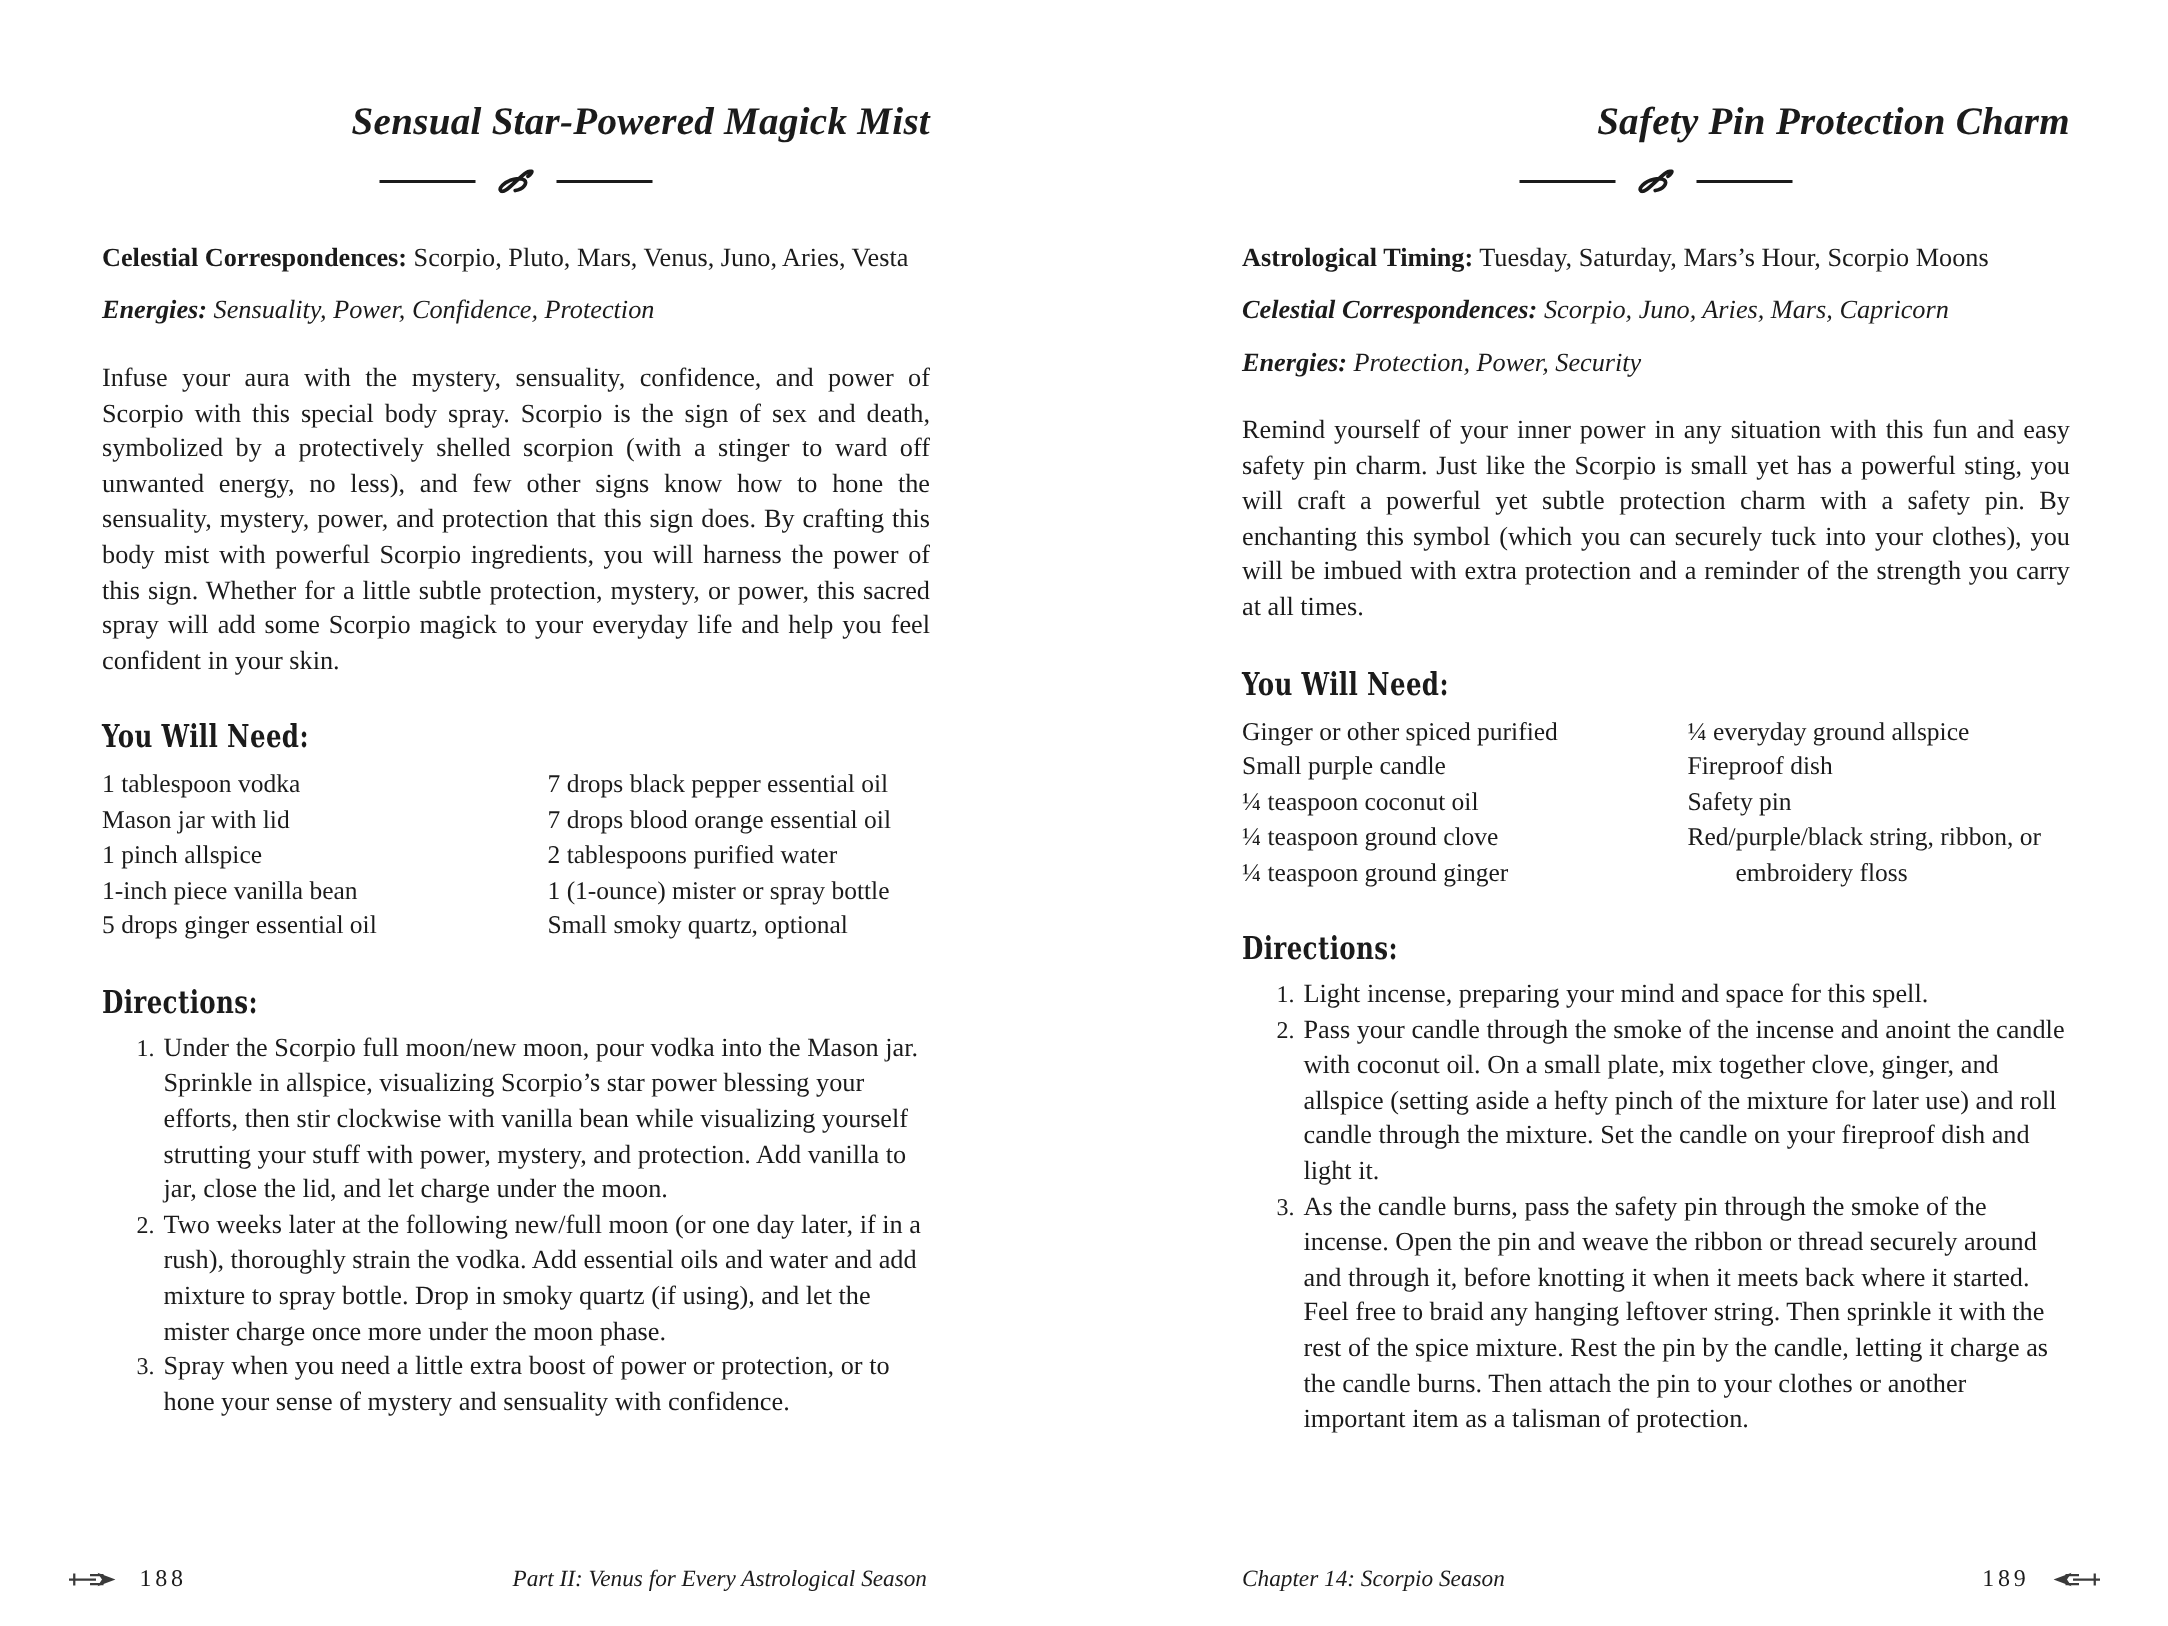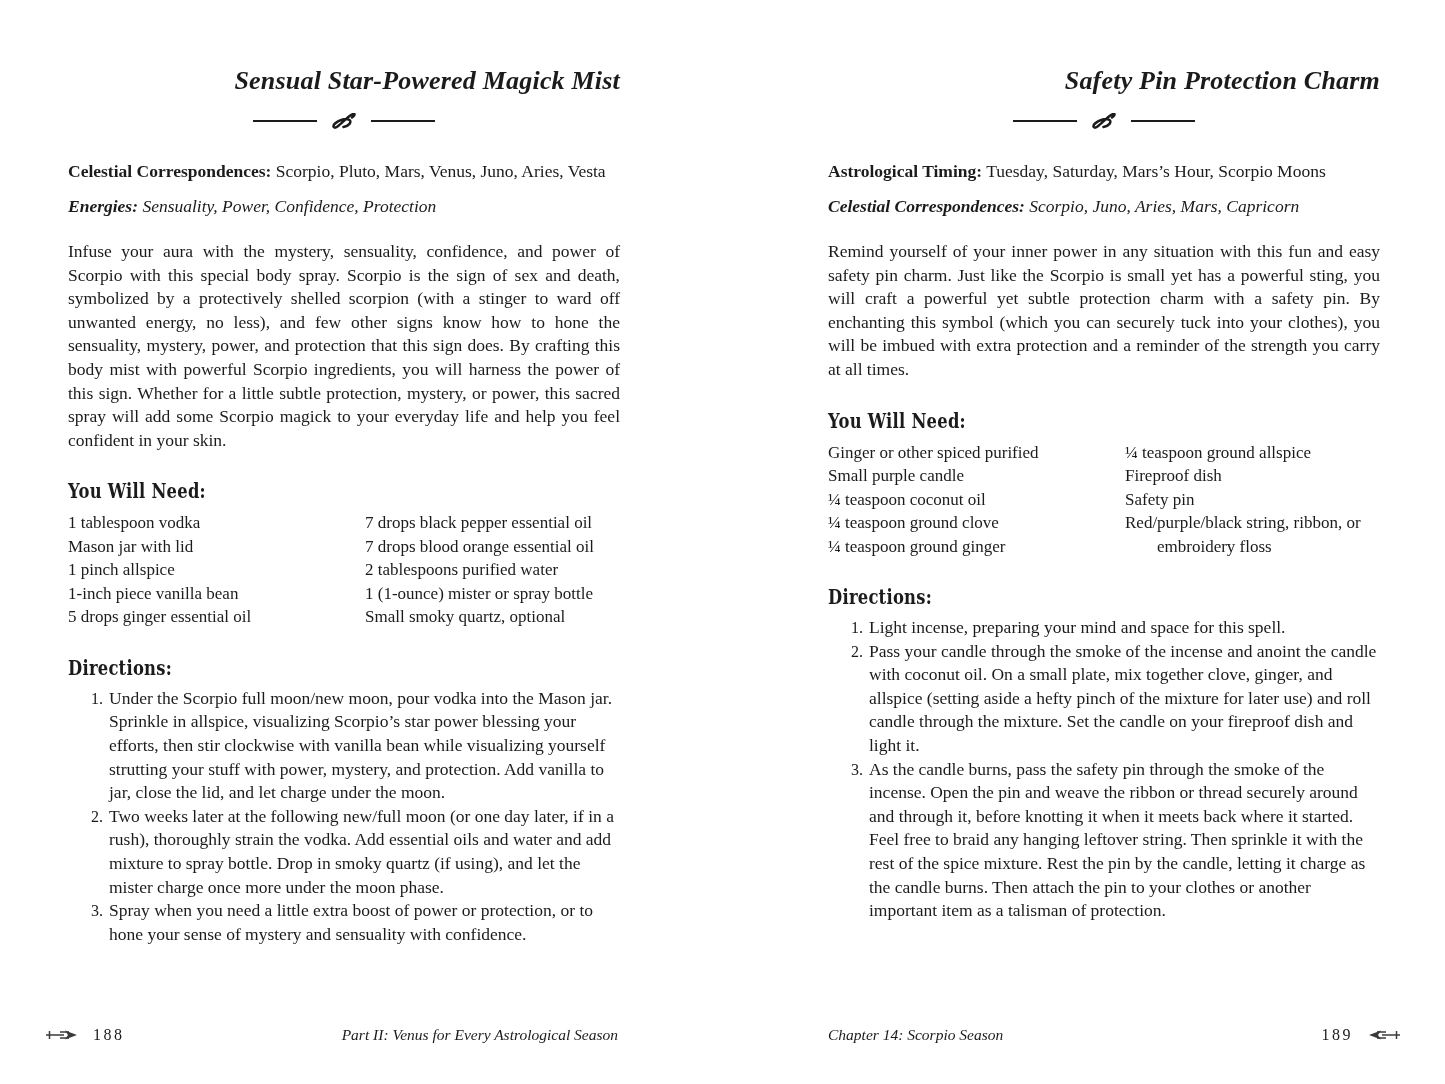--- a/index.html
+++ b/index.html
@@ -47,21 +47,21 @@
   .ing { padding-left:32px; text-indent:-32px; }
 
   ol.directions {
     margin:7px 0 0; padding-left:39px;
     font-size:17.5px; line-height:23.6px;
   }
   ol.directions li { padding-left:2px; }
   ol.directions li::marker { font-size:16px; }
 
   .footer {
-    position:absolute; bottom:40px; display:flex;
+    position:absolute; bottom:22px; display:flex;
     justify-content:space-between; align-items:flex-start;
   }
   .footer.fl { left:45px;  width:573px; }
   .footer.fr { left:828px; width:573px; }
   .folio { font-size:16px; letter-spacing:2.5px; }
   .running { font-size:15.5px; font-style:italic; }
   .folio-group { display:flex; align-items:center; gap:16px; }
 
   svg { display:block; }
 </style>
@@ -123,35 +123,36 @@
       <svg width="26" height="16" viewBox="0 0 52 32">
         <path d="M42 9 C50 3 48 -1 40 4 C31 10 20 22 13 27 C6 32 2 27 8 21 C16 13 31 10 37 14 C42 18 36 26 25 28" fill="none" stroke="#1b1b1b" stroke-width="5" stroke-linecap="round"></path>
       </svg>
     </span>
     <span class="line"></span>
   </div>
 
   <div class="meta-block">
     <p class="meta"><b>Astrological Timing:</b> <span>Tuesday, Saturday, Mars’s Hour, Scorpio Moons</span></p>
     <p class="meta"><b>Celestial Correspondences:</b> <span>Scorpio, Juno, Aries, Mars, Capricorn</span></p>
+    <p class="meta"><b>Energies:</b> <span>Protection, Power, Security</span></p>
   </div>
 
   <p class="intro">Remind yourself of your inner power in any situation with this fun and easy safety pin charm. Just like the Scorpio is small yet has a powerful sting, you will craft a powerful yet subtle protection charm with a safety pin. By enchanting this symbol (which you can securely tuck into your clothes), you will be imbued with extra protection and a reminder of the strength you carry at all times.</p>
 
   <h2 class="sec-head">You Will Need:</h2>
   <div class="ingredients">
     <div class="ing-col">
         <div class="ing">Ginger or other spiced purified</div>
         <div class="ing">Small purple candle</div>
         <div class="ing">¼ teaspoon coconut oil</div>
         <div class="ing">¼ teaspoon ground clove</div>
         <div class="ing">¼ teaspoon ground ginger</div>
       </div>
     <div class="ing-col">
-        <div class="ing">¼ teaspoon ground allspice</div>
+        <div class="ing">¼ everyday ground allspice</div>
         <div class="ing">Fireproof dish</div>
         <div class="ing">Safety pin</div>
         <div class="ing">Red/purple/black string, ribbon, or embroidery floss</div>
       </div>
   </div>
 
   <h2 class="sec-head">Directions:</h2>
   <ol class="directions">
       <li class="step">Light incense, preparing your mind and space for this spell.</li>
       <li class="step">Pass your candle through the smoke of the incense and anoint the candle with coconut oil. On a small plate, mix together clove, ginger, and allspice (setting aside a hefty pinch of the mixture for later use) and roll candle through the mixture. Set the candle on your fireproof dish and light it.</li>

